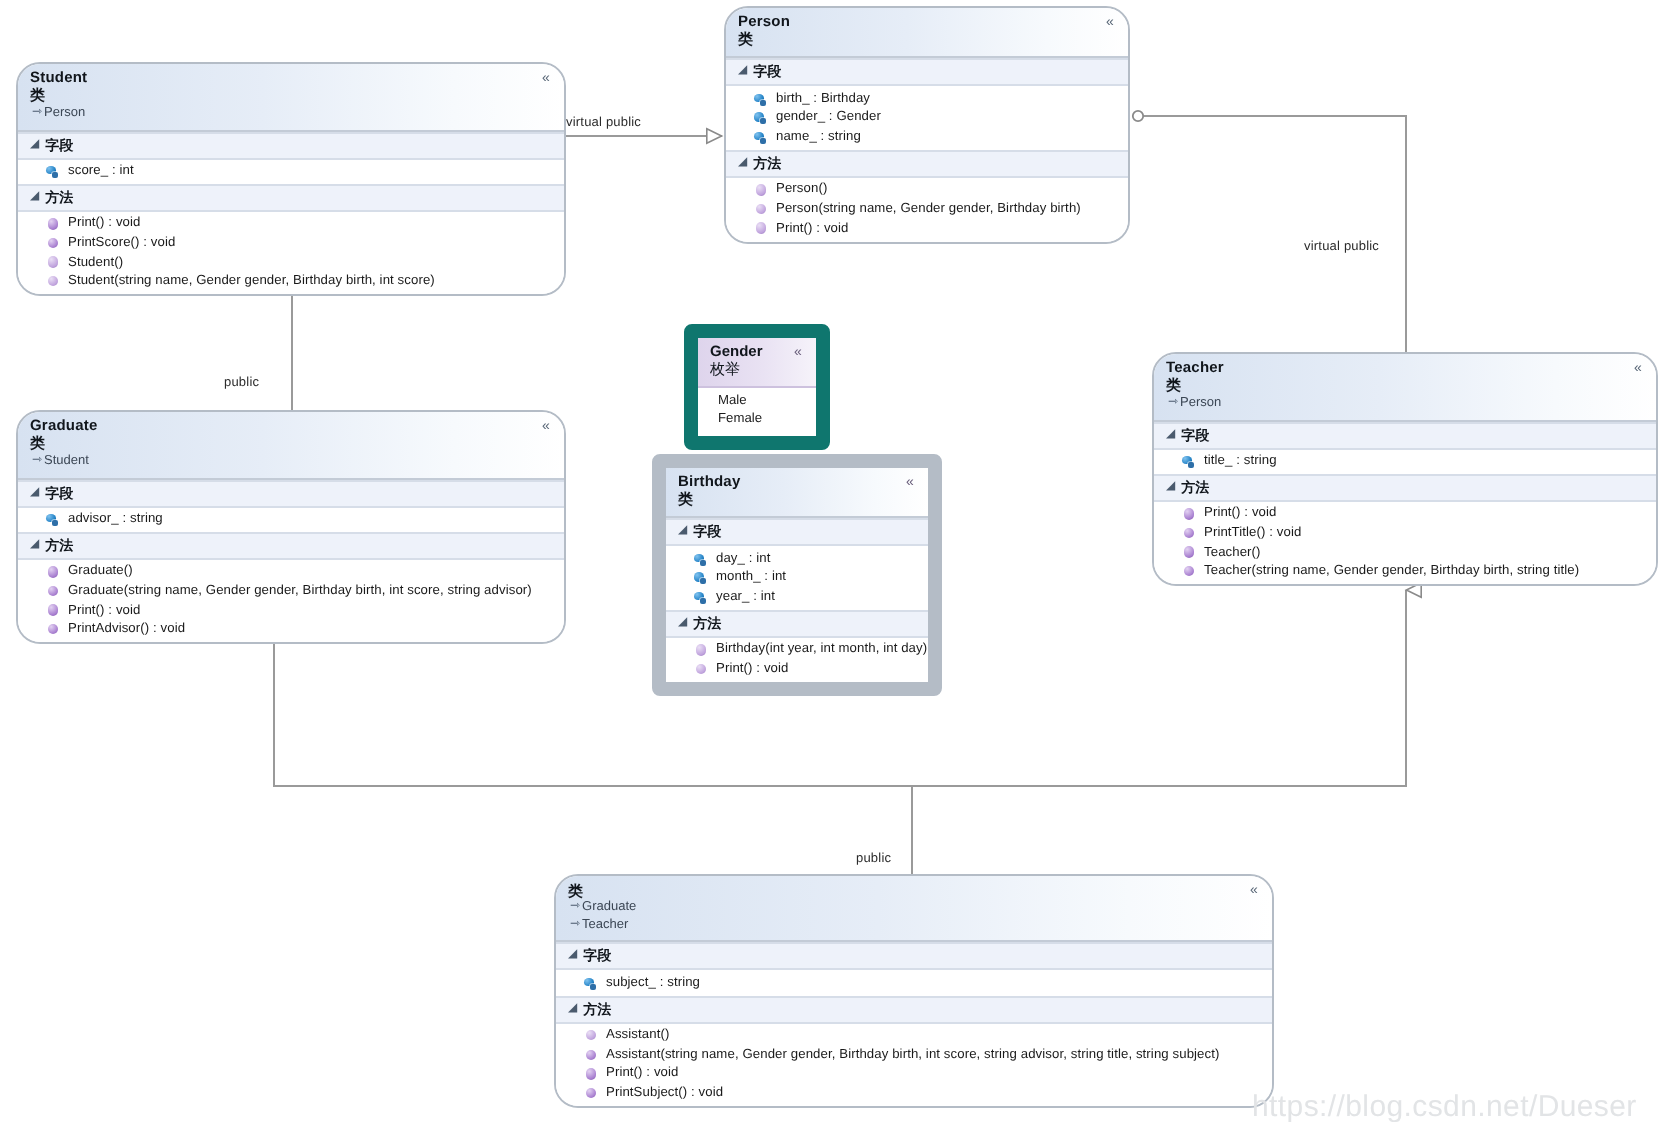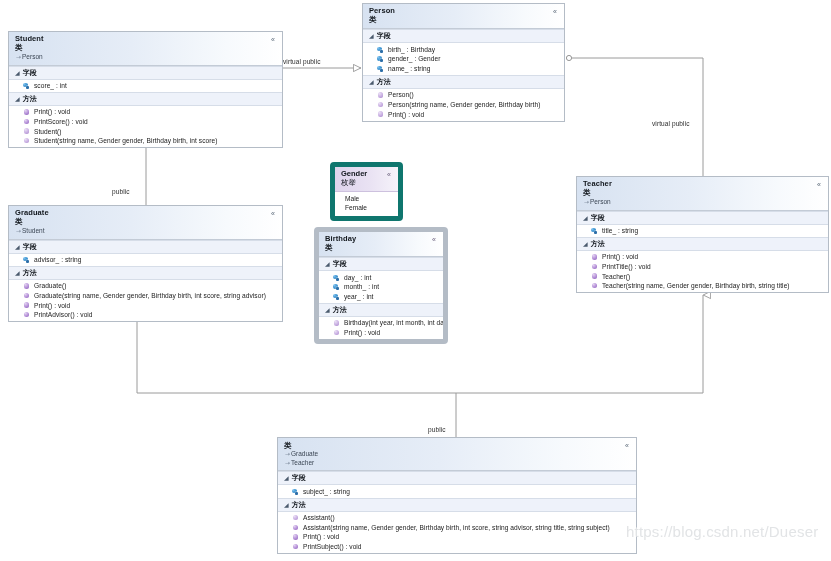--- a/index.html
+++ b/index.html
@@ -24,21 +24,21 @@
     color:#2b2b2b;
     white-space:nowrap;
     letter-spacing:.1px;
   }
 
   
   .cls{
     position:absolute;
     box-sizing:border-box;
     border:1px solid #b4bcc6;
-    border-radius:0;
+    border-radius:12px;
     background:#ffffff;
     box-shadow:0 0 0 1px rgba(255,255,255,.6) inset;
     overflow:hidden;
   }
   .cls-head{
     position:relative;
     background:linear-gradient(to right,#d7e2f1 0%,#e6edf7 45%,#f7fafd 80%,#ffffff 100%);
     border-bottom:1px solid #c3cbd6;
     padding:3px 5px 4px 6px;
     line-height:1.12;
@@ -122,21 +122,21 @@
     border-radius:50%;
     background:radial-gradient(circle at 32% 28%,#e3d2f2,#a87fd0 68%,#7a4ea8);
   }
   .ic.method.pub:before{
     background:radial-gradient(circle at 32% 28%,#eadff5,#c0a3dd 68%,#8f6bb8);
   }
 
   
   .enum{
     position:absolute;box-sizing:border-box;
-    border:5px solid #0f766e;border-radius:4px;overflow:hidden;background:#fff;
+    border:7px solid #0f766e;border-radius:4px;overflow:hidden;background:#fff;margin-left:12px;
   }
   .enum-head{
     background:linear-gradient(to right,#ded4ec 0%,#e9e2f3 55%,#f6f3fa 100%);
     border-bottom:1px solid #cdc1de;
     padding:3px 5px 3px 6px;line-height:1.15;position:relative;
   }
   .enum-name{font-weight:bold;font-size:7.5px;color:#11161c;}
   .enum-kind{font-weight:normal;font-size:7.5px;color:#11161c;margin-top:.5px;}
   .enum-body{background:#fff;padding:2px 0 3px 0;}
   .enum-item{
@@ -316,21 +316,21 @@
       <div class="enum-name">Gender</div>
       <div class="enum-kind">枚举</div>
       <div class="chev">«</div>
     </div>
     <div class="enum-body">
       <div class="enum-item">Male</div>
       <div class="enum-item">Female</div>
     </div>
   </div>
 
-  <div class="enum" style="left:314px;top:227px;width:134px;border-color:#b4bcc6;">
+  <div class="enum" style="left:314px;top:227px;width:145px;border-color:#b4bcc6;">
     <div class="cls-head">
       <div class="cls-name">Birthday</div>
       <div class="cls-kind">类</div>
       <div class="chev">«</div>
     </div>
     <div class="section">
       <span class="tri">◢</span>
       <span>字段</span>
     </div>
     <div class="members">
@@ -438,15 +438,15 @@
           <span class="ic method"></span>
           <span>Print() : void</span>
         </div>
       <div class="m">
           <span class="ic method"></span>
           <span>PrintSubject() : void</span>
         </div>
     </div>
   </div>
 
-  <div class="watermark" style="left:626px;top:523px;">https://blog.csdn.net/Dueser</div>
+  <div class="watermark" style="left:626px;top:545px;">https://blog.csdn.net/Dueser</div>
 
 </div>
 
 </body></html>

